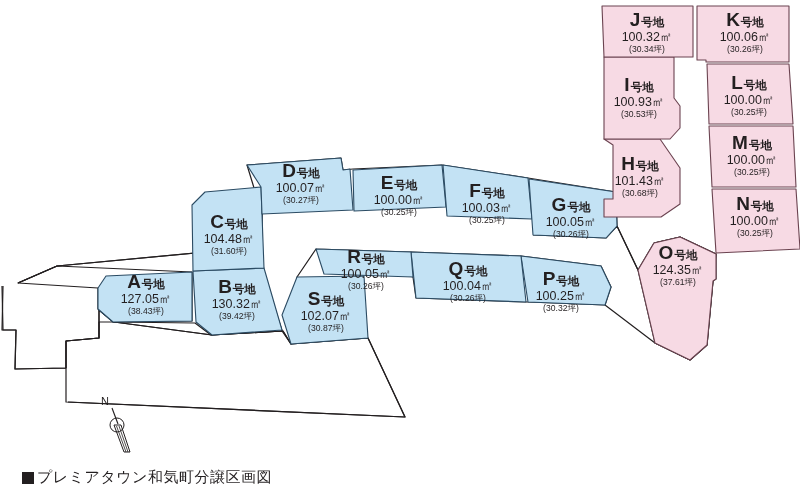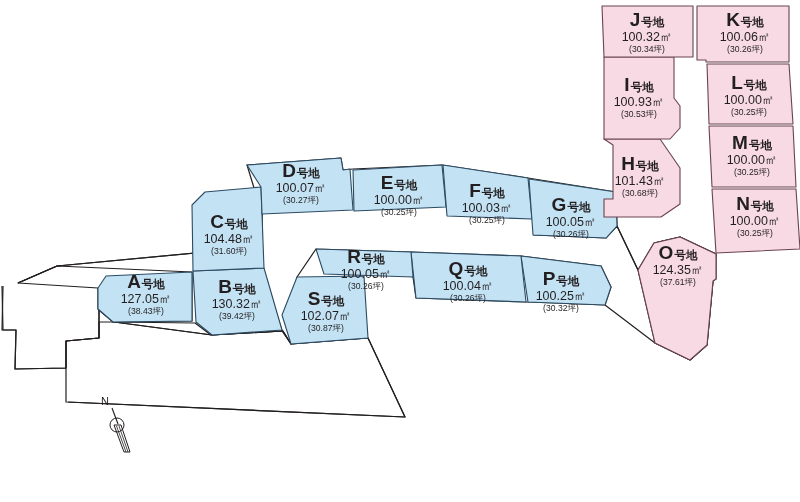--- a/index.html
+++ b/index.html
@@ -157,14 +157,18 @@
     <svg viewBox="0 0 60 62" width="60" height="62">
       <text x="13" y="13" font-size="11" fill="#231f20" font-family="Liberation Sans, sans-serif">N</text>
       <line x1="24" y1="16" x2="30" y2="32" stroke="#231f20" stroke-width="1.1"></line>
       <circle cx="29" cy="33" r="7" fill="none" stroke="#231f20" stroke-width="1"></circle>
       <polygon points="26,33 33,33 42,60 36,60" fill="none" stroke="#231f20" stroke-width="1"></polygon>
       <line x1="28.5" y1="34" x2="38" y2="60" stroke="#231f20" stroke-width=".8"></line>
       <line x1="31" y1="34" x2="40" y2="60" stroke="#231f20" stroke-width=".8"></line>
     </svg>
   </div>
 
+  <div id="caption">
+    <span class="sq"></span>
+    <span class="txt">プレミアタウン和気町分譲区画図</span>
+  </div>
 
 </div>
 
 </body></html>

